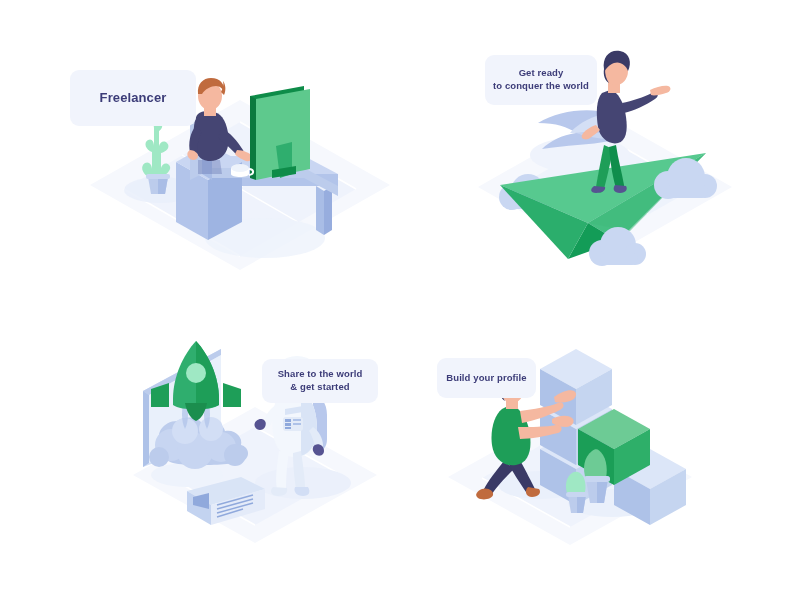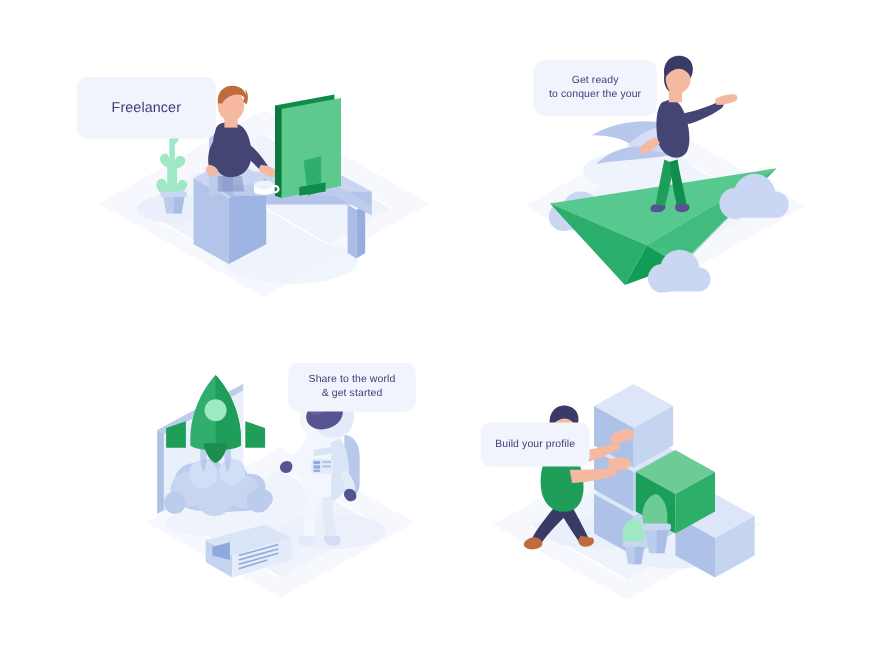--- a/index.html
+++ b/index.html
@@ -30,43 +30,42 @@
   
   .bubble {
     position: absolute;
     background: #F1F4FC;
     border-radius: 9px;
     display: flex;
     align-items: center;
     justify-content: center;
     text-align: center;
     color: #3C3C78;
-    font-weight: normal;
+    font-weight: bold;
     line-height: 1.35;
     letter-spacing: .1px;
     box-sizing: border-box;
   }
   .bubble .line { display: block; white-space: nowrap; }
 
   #bubble-freelancer {
     left: 70px; top: 70px; width: 126px; height: 56px;
     font-size: 13px;
   }
   #bubble-conquer {
     left: 485px; top: 55px; width: 112px; height: 50px;
     font-size: 9.5px;
   }
   #bubble-share {
-    left: 262px; top: 330px; width: 116px; height: 44px;
+    left: 262px; top: 359px; width: 116px; height: 44px;
     font-size: 9.5px;
   }
   #bubble-build {
     left: 437px; top: 358px; width: 99px; height: 40px;
     font-size: 9.5px;
-    margin-top: 26px;
   }
 </style>
 </head>
 <body>
 
 <div id="board">
 
   <div class="panel" style="left:90px; top:70px; width:300px; height:240px;">
     <svg width="300" height="240" viewBox="0 0 300 240">
 
@@ -231,21 +230,21 @@
         <path d="M134,24 C132,12 140,4 150,6 C160,8 162,18 158,26
                  C156,20 150,16 144,18 C139,20 136,23 134,28 Z" fill="#3A3A66"></path>
         <path d="M134,24 C133,30 135,36 139,38 C136,34 135,29 135,24 Z" fill="#3A3A66"></path>
       </g>
     </svg>
   </div>
 
   <div class="bubble" id="bubble-conquer">
     <div>
       <span class="line">Get ready</span>
-      <span class="line">to conquer the your</span>
+      <span class="line">to conquer the world</span>
     </div>
   </div>
 
   <div class="panel" style="left:125px; top:335px; width:260px; height:230px;">
     <svg width="260" height="230" viewBox="0 0 260 230">
 
       <g>
         <polygon points="130,72 252,140 130,208 8,140" fill="#F6F8FD"></polygon>
         <polygon points="130,92 218,141 130,190 42,141" fill="#EFF3FC"></polygon>
         <path d="M130,92 L218,141" stroke="#FFFFFF" stroke-width="1.5" fill="none"></path>

